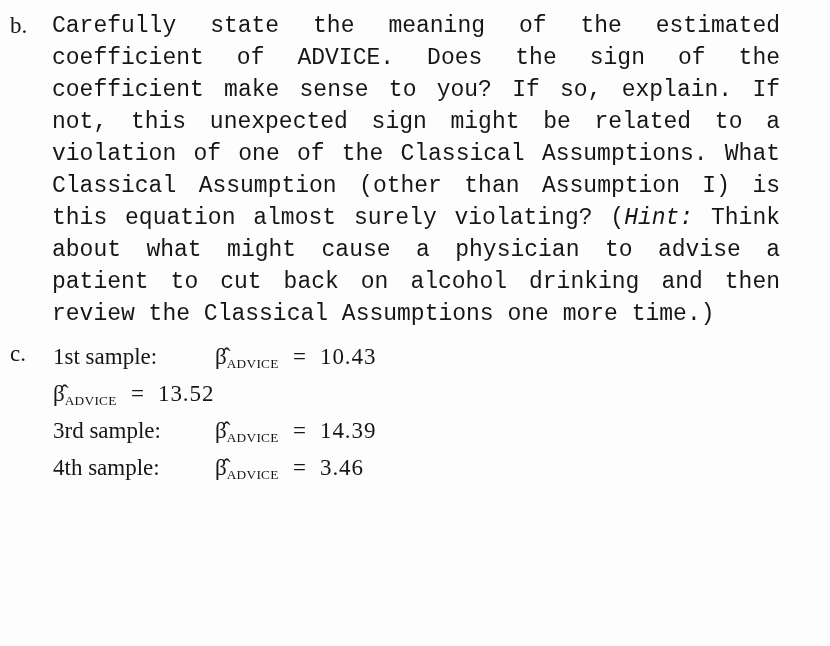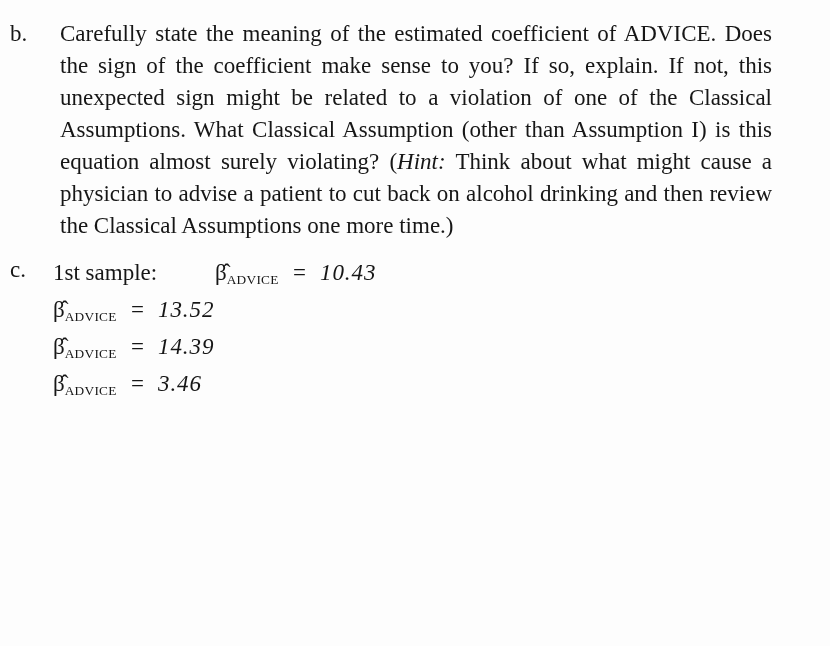--- a/index.html
+++ b/index.html
@@ -24,22 +24,23 @@
   .item {
     position: relative;
     padding-left: 38px;
   }
   .marker {
     position: absolute;
     left: 0;
     top: 0;
   }
   .para {
-    margin: 12px;
+    margin: 4px;
     text-align: justify;
+    font-family: Liberation Mono, monospace;
   }
   .hint-em {
     font-style: italic;
   }
   sub.ssub {
     font-size: 0.58em;
     line-height: 0;
     letter-spacing: 0.02em;
     vertical-align: -0.28em;
   }
@@ -58,21 +59,20 @@
   }
   .seq {
     width: 78px;
     flex: 0 0 auto;
   }
   .sequals {
     margin-right: 14px;
   }
   .svalue {
     letter-spacing: 0.04em;
-    font-style: italic;
   }
   .closing {
     margin-top: 4px;
   }
 </style>
 </head>
 <body>
 
 <div class="page">
 
@@ -93,26 +93,28 @@
         <span class="svalue">10.43</span>
       </div>
 
       <div class="sample-row">
         <span class="seq"><span>β̂</span><sub class="ssub">ADVICE</sub></span>
         <span class="sequals">=</span>
         <span class="svalue">13.52</span>
       </div>
 
       <div class="sample-row">
+        <span class="slabel">3rd sample:</span>
         <span class="seq"><span>β̂</span><sub class="ssub">ADVICE</sub></span>
         <span class="sequals">=</span>
         <span class="svalue">14.39</span>
       </div>
 
       <div class="sample-row">
+        <span class="slabel">4th sample:</span>
         <span class="seq"><span>β̂</span><sub class="ssub">ADVICE</sub></span>
         <span class="sequals">=</span>
         <span class="svalue">3.46</span>
       </div>
 
     </div>
 
   </section>
 
 </div>

